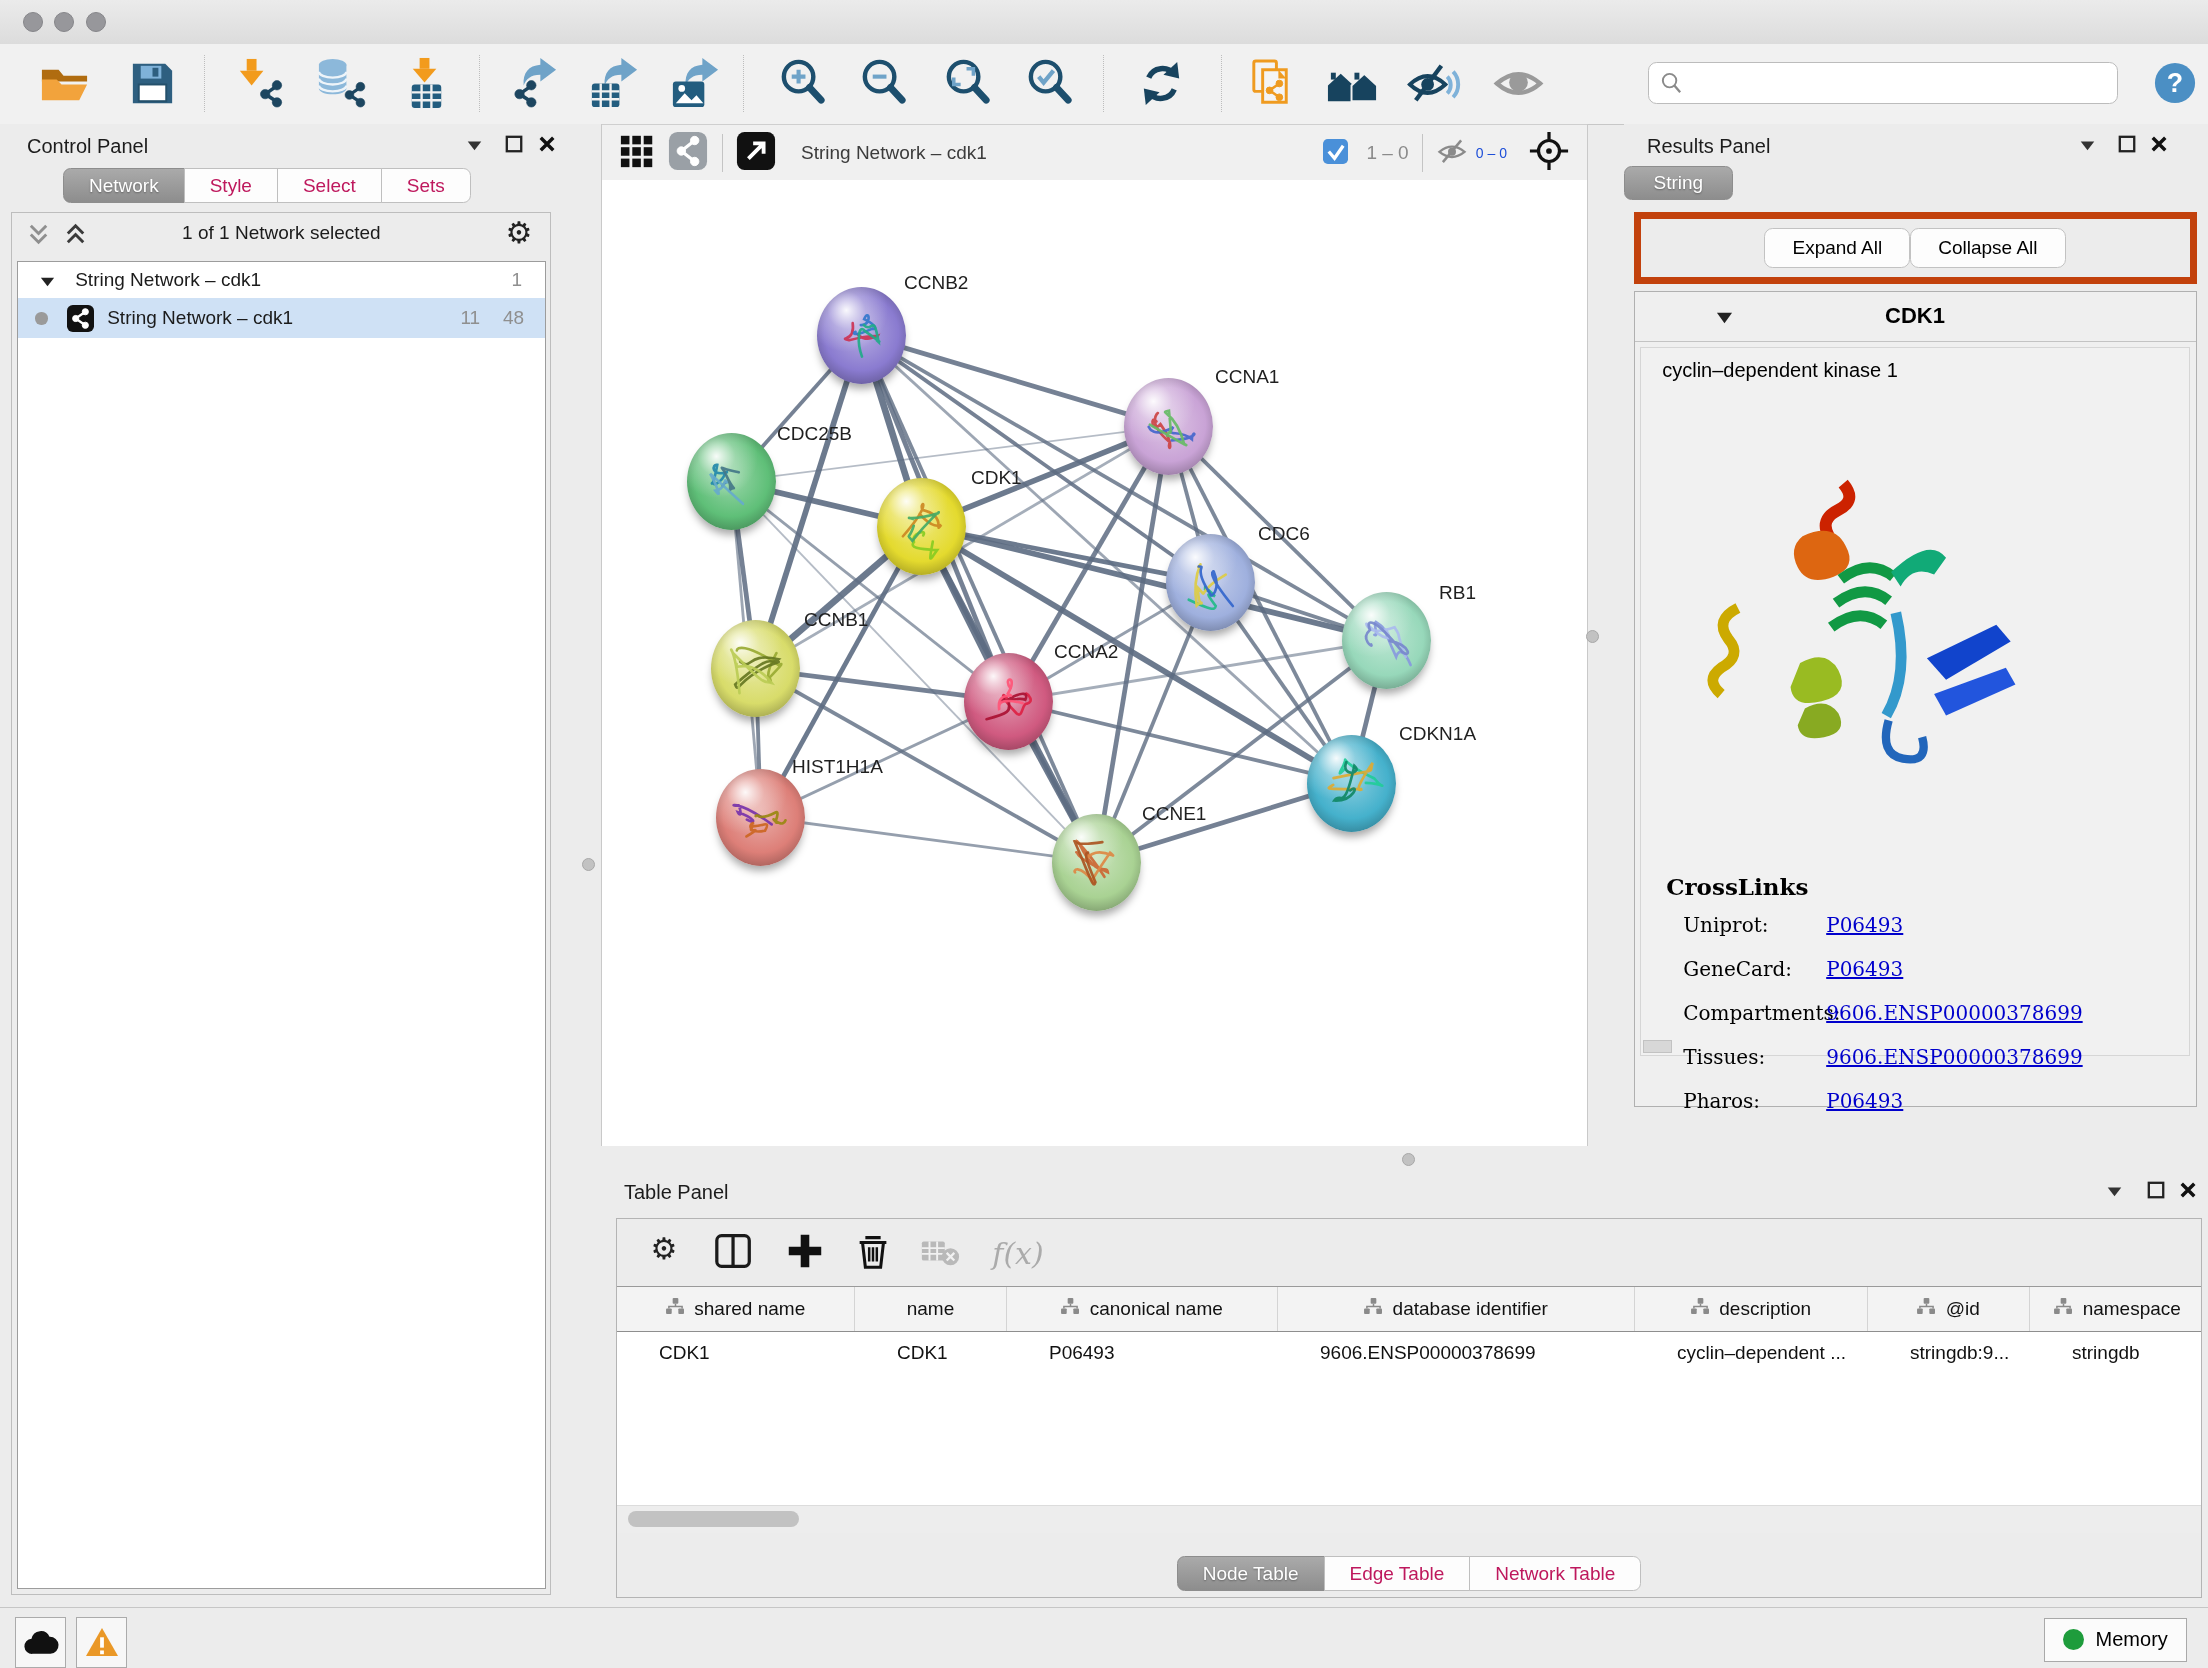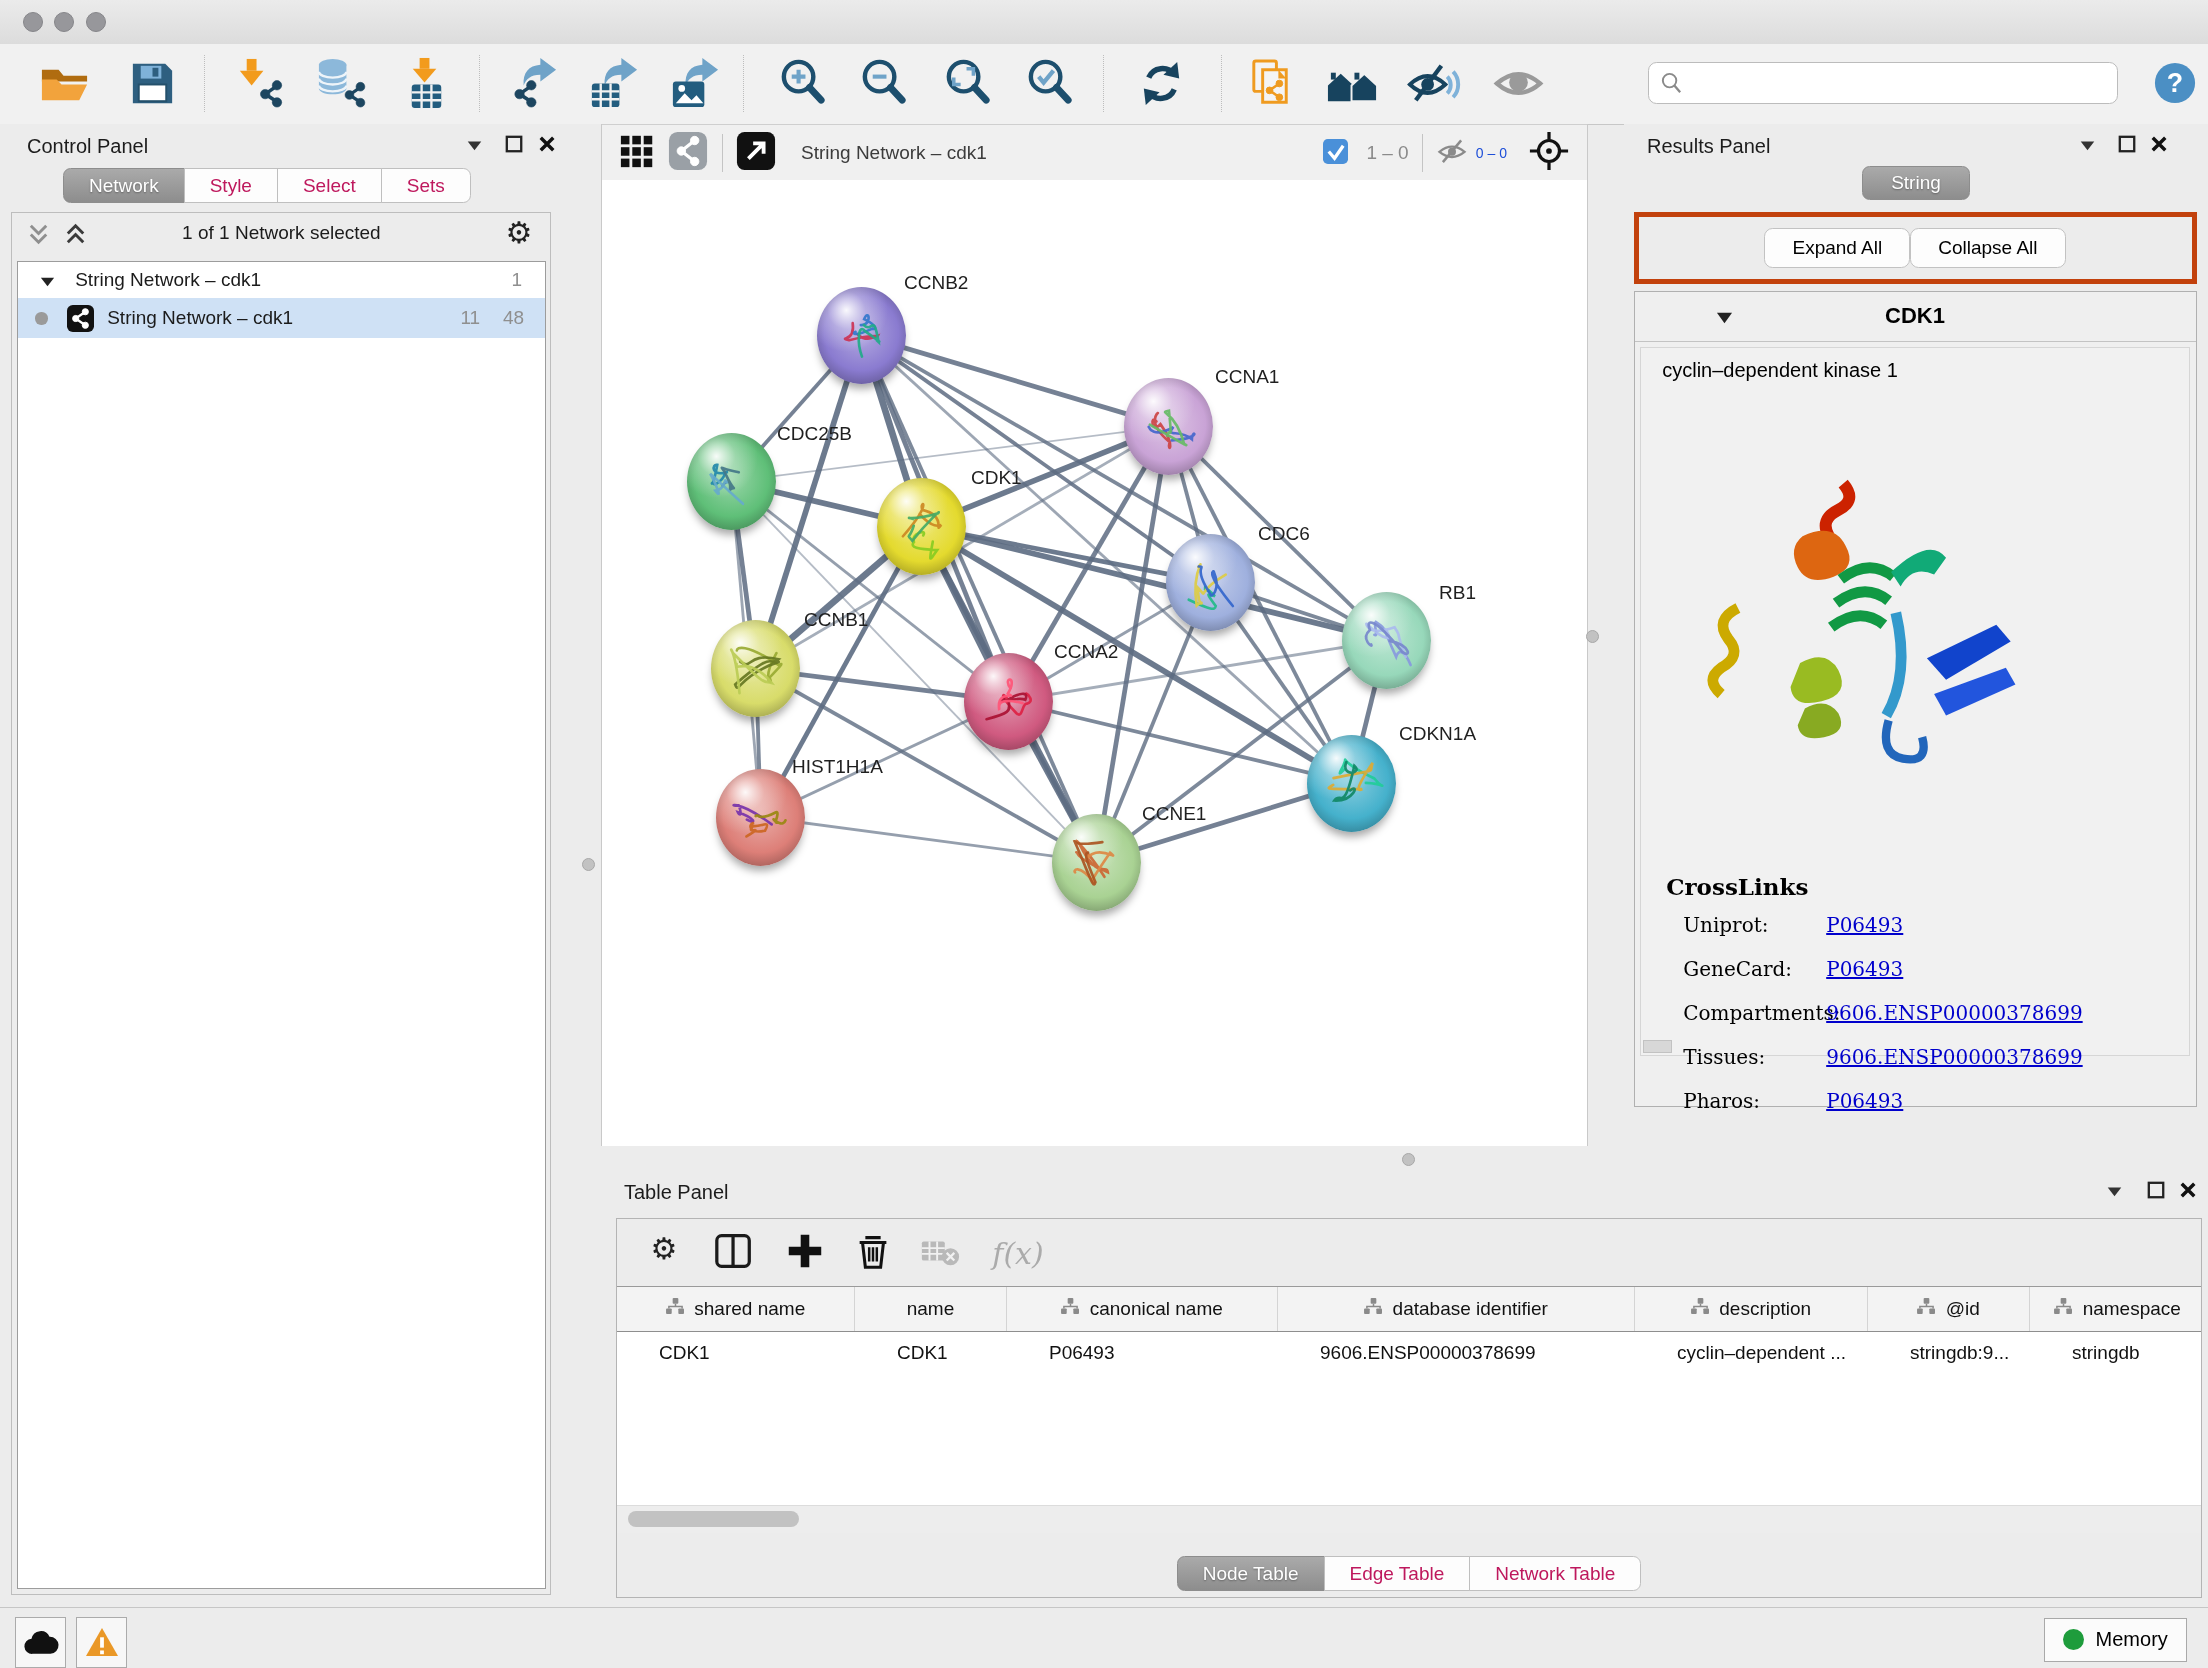--- a/index.html
+++ b/index.html
@@ -41,21 +41,21 @@
     border-left:1px solid #c9c9c9;border-right:1px solid #c9c9c9;box-sizing:content-box}
   #net-canvas{left:0;top:0;width:903px;height:967px;overflow:hidden}
   #net-toolbar{left:0;top:967px;width:985px;height:55px;background:#f0f0f0;border-top:1px solid #cfcfcf;
     display:flex;align-items:center}
   .node{position:absolute;width:89px;height:97px;border-radius:50%;cursor:pointer;
     box-shadow:0 6.7px 8.6px -1.9px rgba(0,0,0,.35)}
   .nlabel{position:absolute;font-size:19px;color:#1f1f1f;white-space:nowrap}
   .ntsep{width:0;height:38px;border-left:1px solid #c4c4c4;margin:0 13.3px}
   
   #results-panel{left:1624px;top:0;width:584px;height:1046px;background:#ececec}
-  #rp-box1{left:9.5px;top:88px;width:563px;height:72px;border:5px solid #c2410c;background:#ececec;
+  #rp-box1{left:9.5px;top:88px;width:563px;height:72px;border:7px solid #c2410c;background:#ececec;
     display:flex;align-items:center;justify-content:center;box-sizing:border-box}
   .rp-btn{background:#fdfdfd;border:1px solid #c2c2c2;border-radius:8.6px;font-size:19px;padding:7.6px 27px;cursor:pointer}
   #rp-box2{left:9.5px;top:167px;width:563px;height:816px;border:1px solid #b0b0b0;background:#efefef;box-sizing:border-box}
   #rp-entry-head{position:relative;height:49px;border-bottom:1px solid #c3c3c3}
   #rp-inner{position:absolute;left:5.7px;top:55px;width:550px;height:709px;background:#f1f1f1;border:1px solid #d6d6d6;box-sizing:border-box}
   .serif{font-family:"DejaVu Serif","Liberation Serif",serif}
   .xrow{position:relative;height:44px;font-size:20px}
   .xrow a{color:#0000cc;text-decoration:underline;cursor:pointer}
   
   #table-panel{left:601px;top:1046px;width:1607px;height:438px;background:#ececec}
@@ -486,21 +486,21 @@
     <div class="abs panel-title" style="left:23px;top:11.4px">Results Panel</div>
     <div class="winctl" style="left:451px"><svg width="25" height="25" viewBox="0 0 26 26">
           <path d="M6 10l7 9 7-9z" fill="#333"></path>
         </svg></div>
     <div class="winctl" style="left:491px"><svg width="25" height="25" viewBox="0 0 26 26">
           <rect x="5" y="5" width="15" height="15" fill="none" stroke="#222" stroke-width="2.4"></rect>
         </svg></div>
     <div class="winctl" style="left:523px"><svg width="25" height="25" viewBox="0 0 26 26">
           <path d="M6 6l13 13M19 6L6 19" stroke="#111" stroke-width="3.6"></path>
         </svg></div>
-    <div class="abs" style="left:0;top:42px;width:100%;display:flex;justify-content:center">
+    <div class="abs" style="left:0;top:42px;width:100%;display:flex;justify-content:flex-start">
       <span class="tab active" style="border-radius:7.6px;padding:4.8px 28.5px">String</span>
     </div>
     <div id="rp-box1" class="abs">
       <button class="rp-btn">Expand All</button>
       <button class="rp-btn">Collapse All</button>
     </div>
     <div id="rp-box2" class="abs">
       <div id="rp-entry-head">
         <span class="abs" style="left:80px;top:17px"><svg width="19" height="17" viewBox="0 0 20 18">
               <path d="M2 4l8 11 8-11z" fill="#222"></path>

